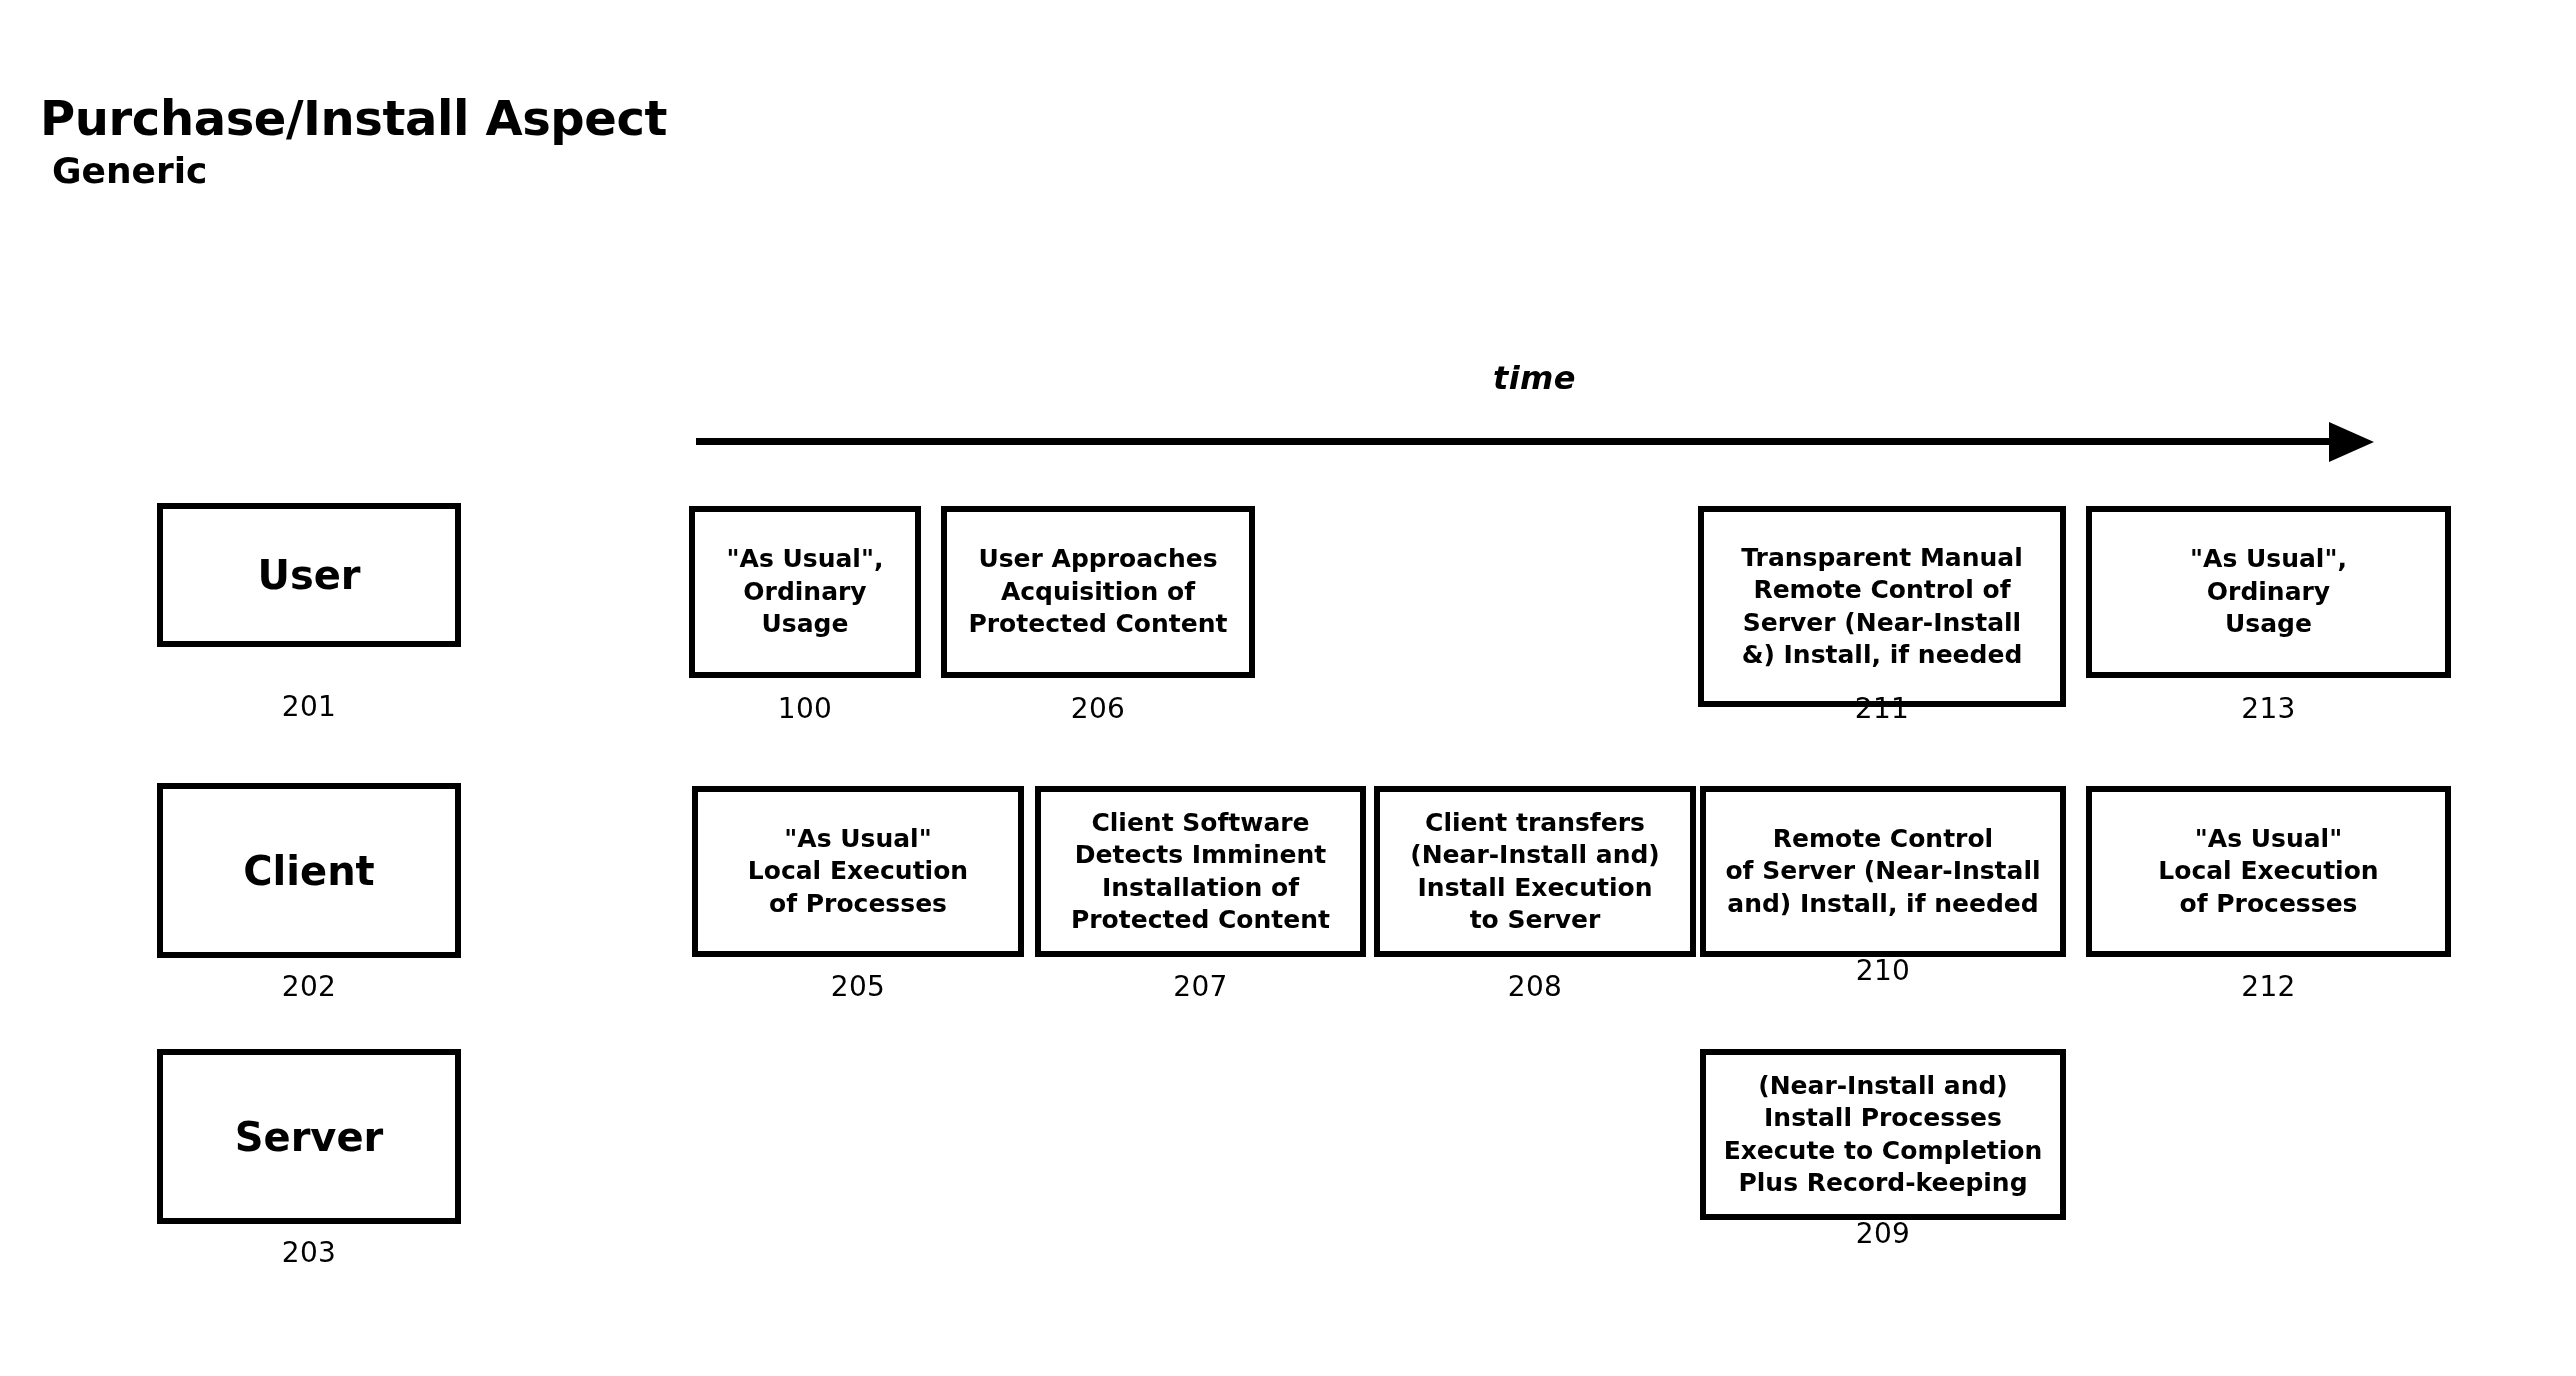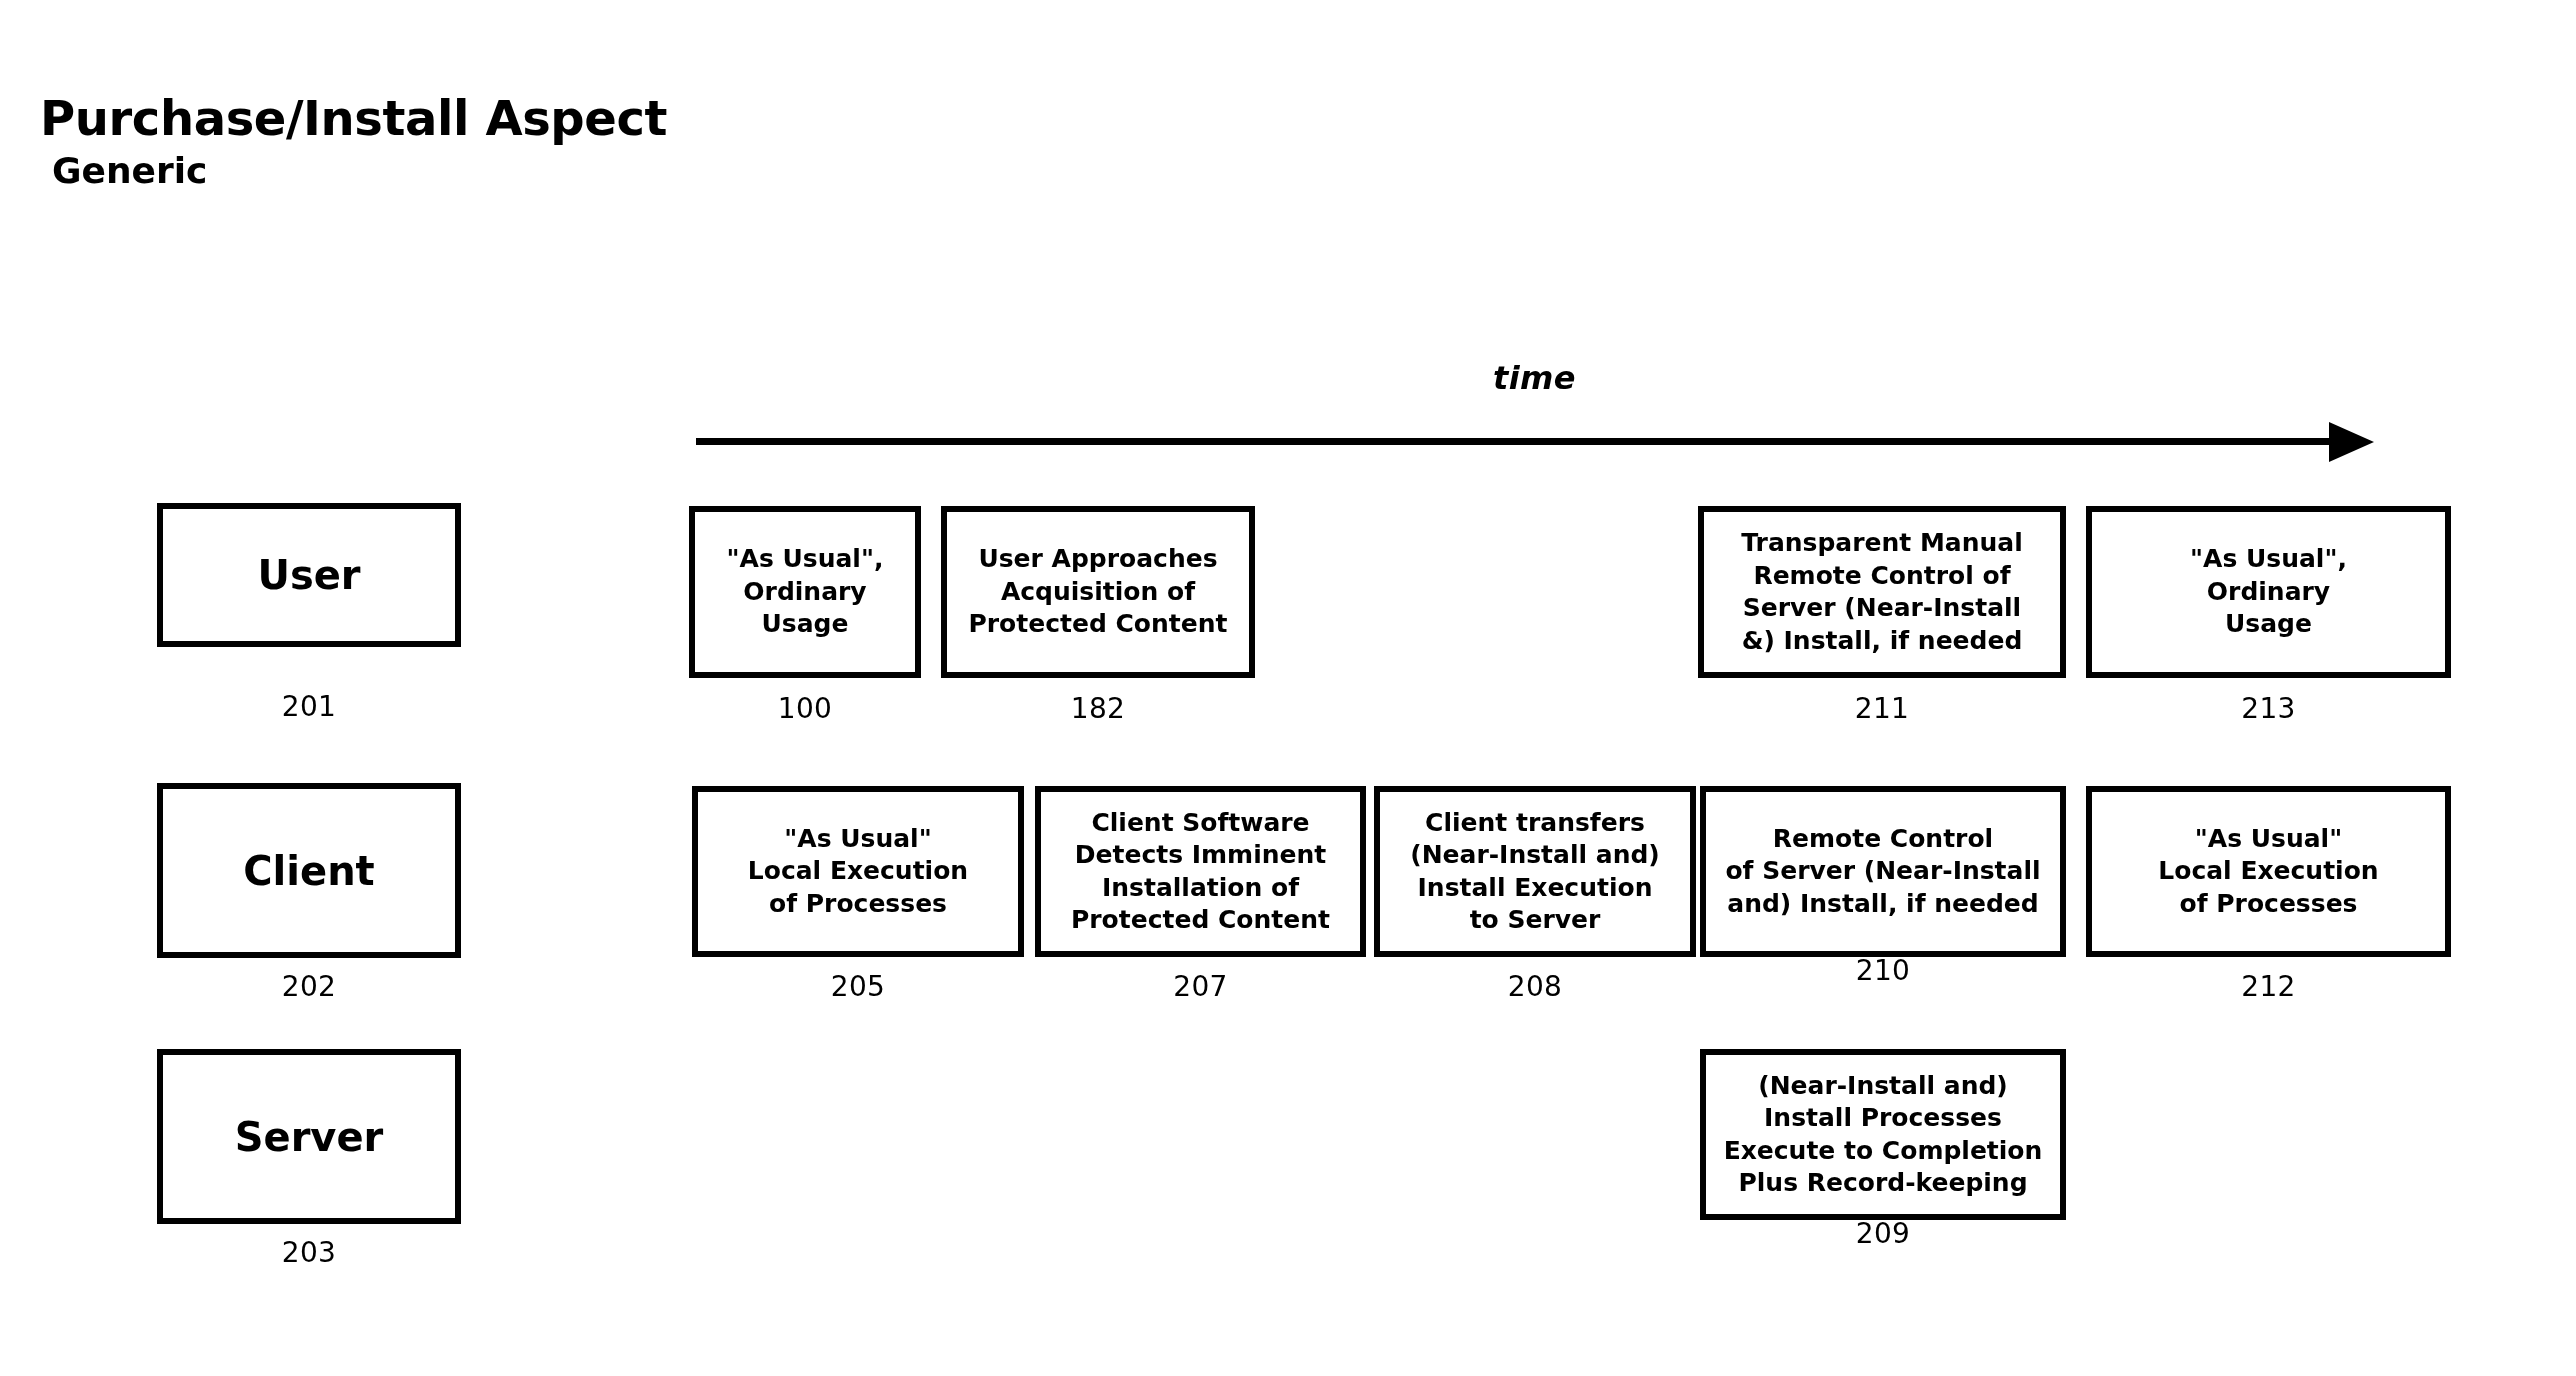--- a/index.html
+++ b/index.html
@@ -141,23 +141,23 @@
 Ordinary
 Usage</div>
 </div>
 <div class="ref" style="left:689px; top:692px; width:232px;">100</div>
 
 <div class="node" style="left:941px; top:506px; width:314px; height:172px;">
   <div class="node-text">User Approaches
 Acquisition of
 Protected Content</div>
 </div>
-<div class="ref" style="left:941px; top:692px; width:314px;">182</div>
-
-<div class="node" style="left:1698px; top:506px; width:368px; height:172px;">
+<div class="ref" style="left:941px; top:692px; width:314px;">206</div>
+
+<div class="node" style="left:1698px; top:506px; width:368px; height:201px;">
   <div class="node-text">Transparent Manual
 Remote Control of
 Server (Near-Install
 &amp;) Install, if needed</div>
 </div>
 <div class="ref" style="left:1698px; top:692px; width:368px;">211</div>
 
 <div class="node" style="left:2086px; top:506px; width:365px; height:172px;">
   <div class="node-text">"As Usual",
 Ordinary

